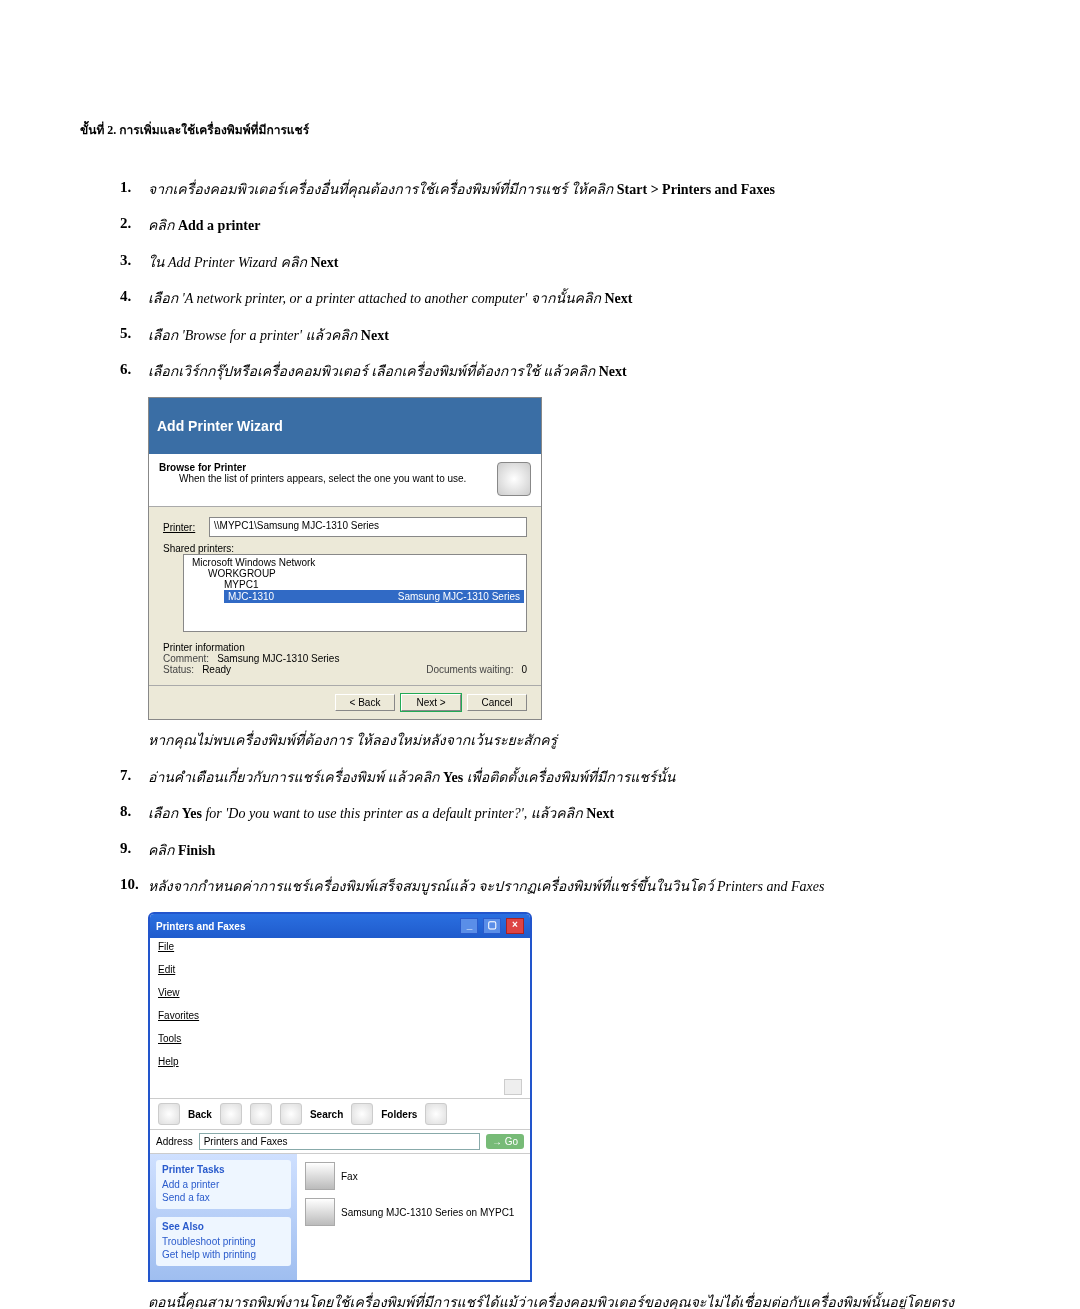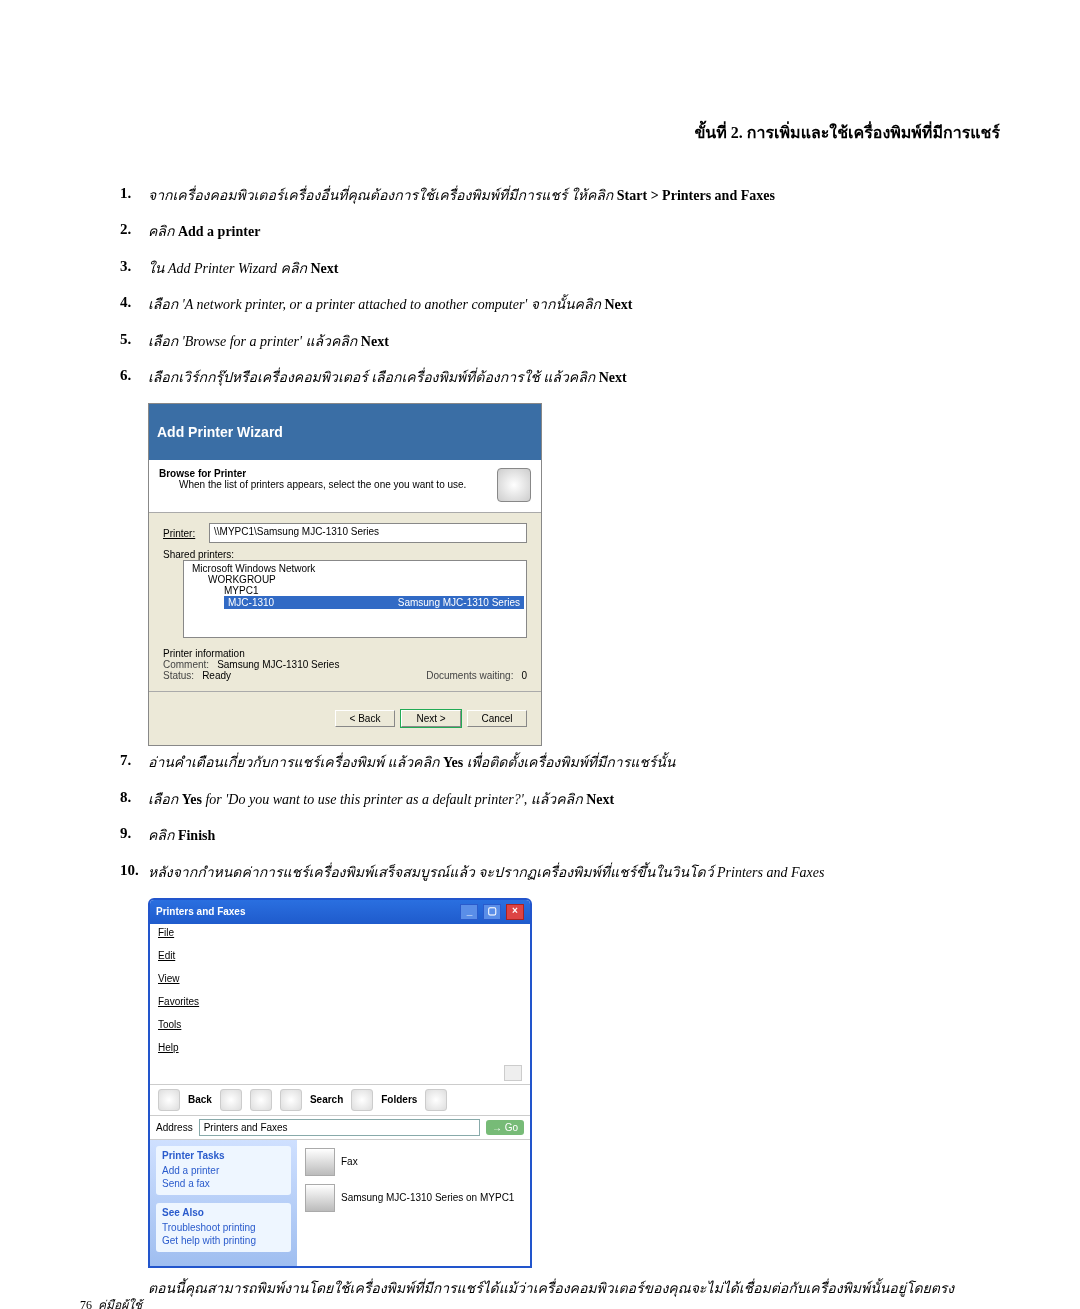--- a/index.html
+++ b/index.html
@@ -10,24 +10,23 @@
   color: #000;
   width: 1080px;
 }
 .page {
   width: 1080px;
   padding: 120px 80px 40px 80px;
   box-sizing: border-box;
   position: relative;
 }
 .section-heading {
-  font-size: 16px;
+  font-size: 12px;
   font-weight: bold;
   margin-bottom: 40px;
-  text-align: right;
 }
 .list {
   margin-left: 40px;
 }
 .list-item {
   display: flex;
   align-items: flex-start;
   margin-bottom: 14px;
   font-size: 14px;
 }
@@ -102,21 +101,21 @@
 .tree .lv3 { margin-left: 38px; }
 .tree .sel-row {
   display: flex; justify-content: space-between;
   background: #316ac5; color: #fff; padding: 1px 4px;
   margin-left: 38px;
 }
 .printer-info { font-size: 10px; margin-top: 6px; }
 .printer-info .lab { color: #444; margin-right: 8px; }
 .printer-info .row { display: flex; justify-content: space-between; }
 .dlg1-foot {
-  padding: 18px 14px;
+  padding: 8px 14px;
   display: flex; justify-content: flex-end; gap: 6px;
   border-top: 1px solid #aaa;
   background: #ece9d8;
 }
 .btn {
   min-width: 60px;
   border: 1px solid #888;
   border-top-color: #fff; border-left-color: #fff;
   background: #ece9d8;
   padding: 2px 10px;
@@ -299,20 +298,21 @@
         </div>
       </div>
       <div class="dlg1-foot">
         <button class="btn">&lt; Back</button>
         <button class="btn primary">Next &gt;</button>
         <button class="btn">Cancel</button>
       </div>
     </div>
   </div>
 
+  <div class="note-p">หากคุณไม่พบเครื่องพิมพ์ที่ต้องการ ให้ลองใหม่หลังจากเว้นระยะสักครู่</div>
 
   <div class="list">
     <div class="list-item">
       <div class="num">7.</div>
       <div class="txt">
         <span>อ่านคำเตือนเกี่ยวกับการแชร์เครื่องพิมพ์ แล้วคลิก </span>
         <span class="bold">Yes</span>
         <span> เพื่อติดตั้งเครื่องพิมพ์ที่มีการแชร์นั้น</span>
       </div>
     </div>

